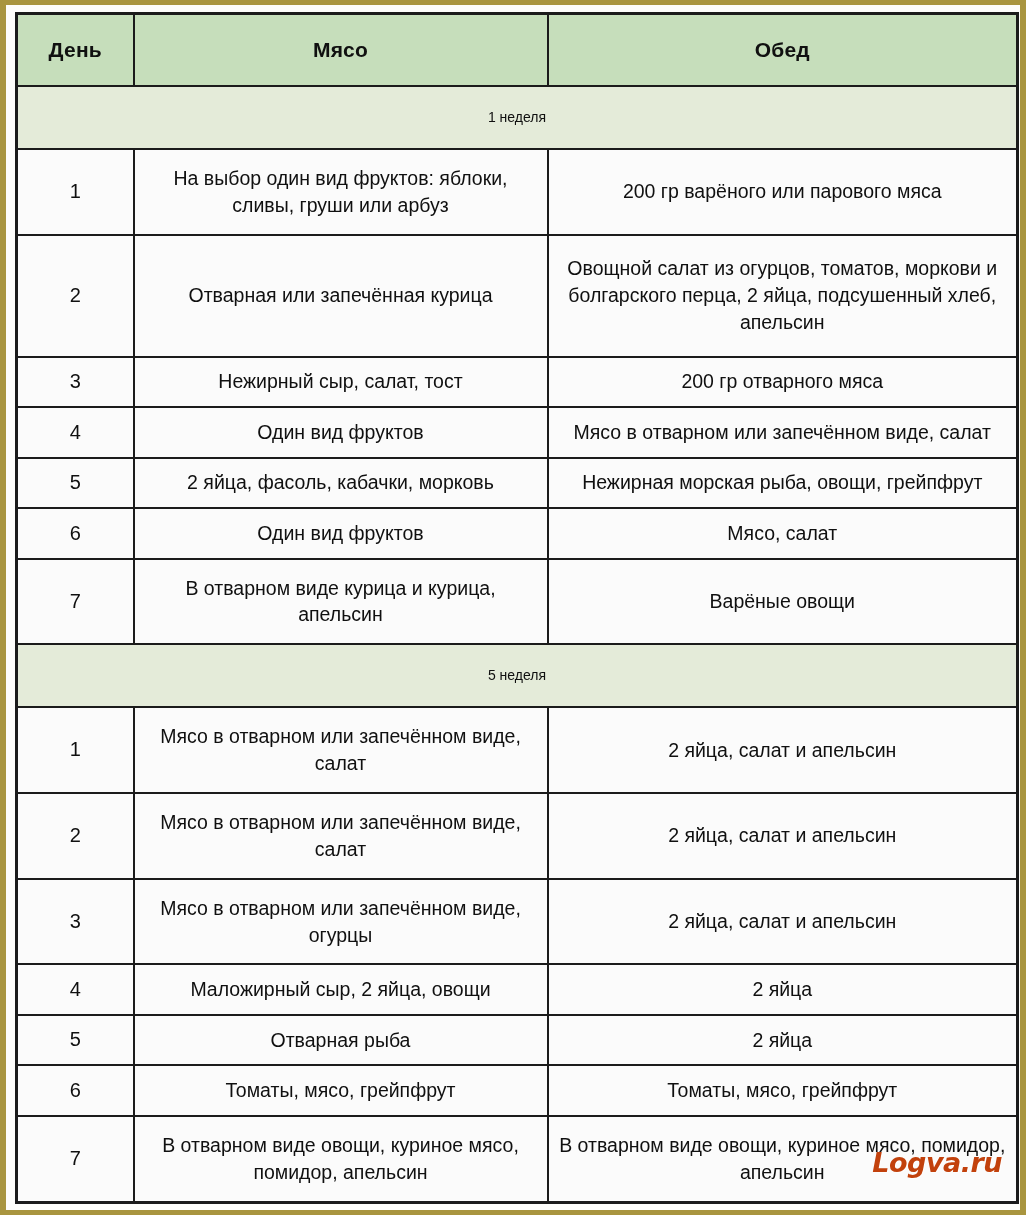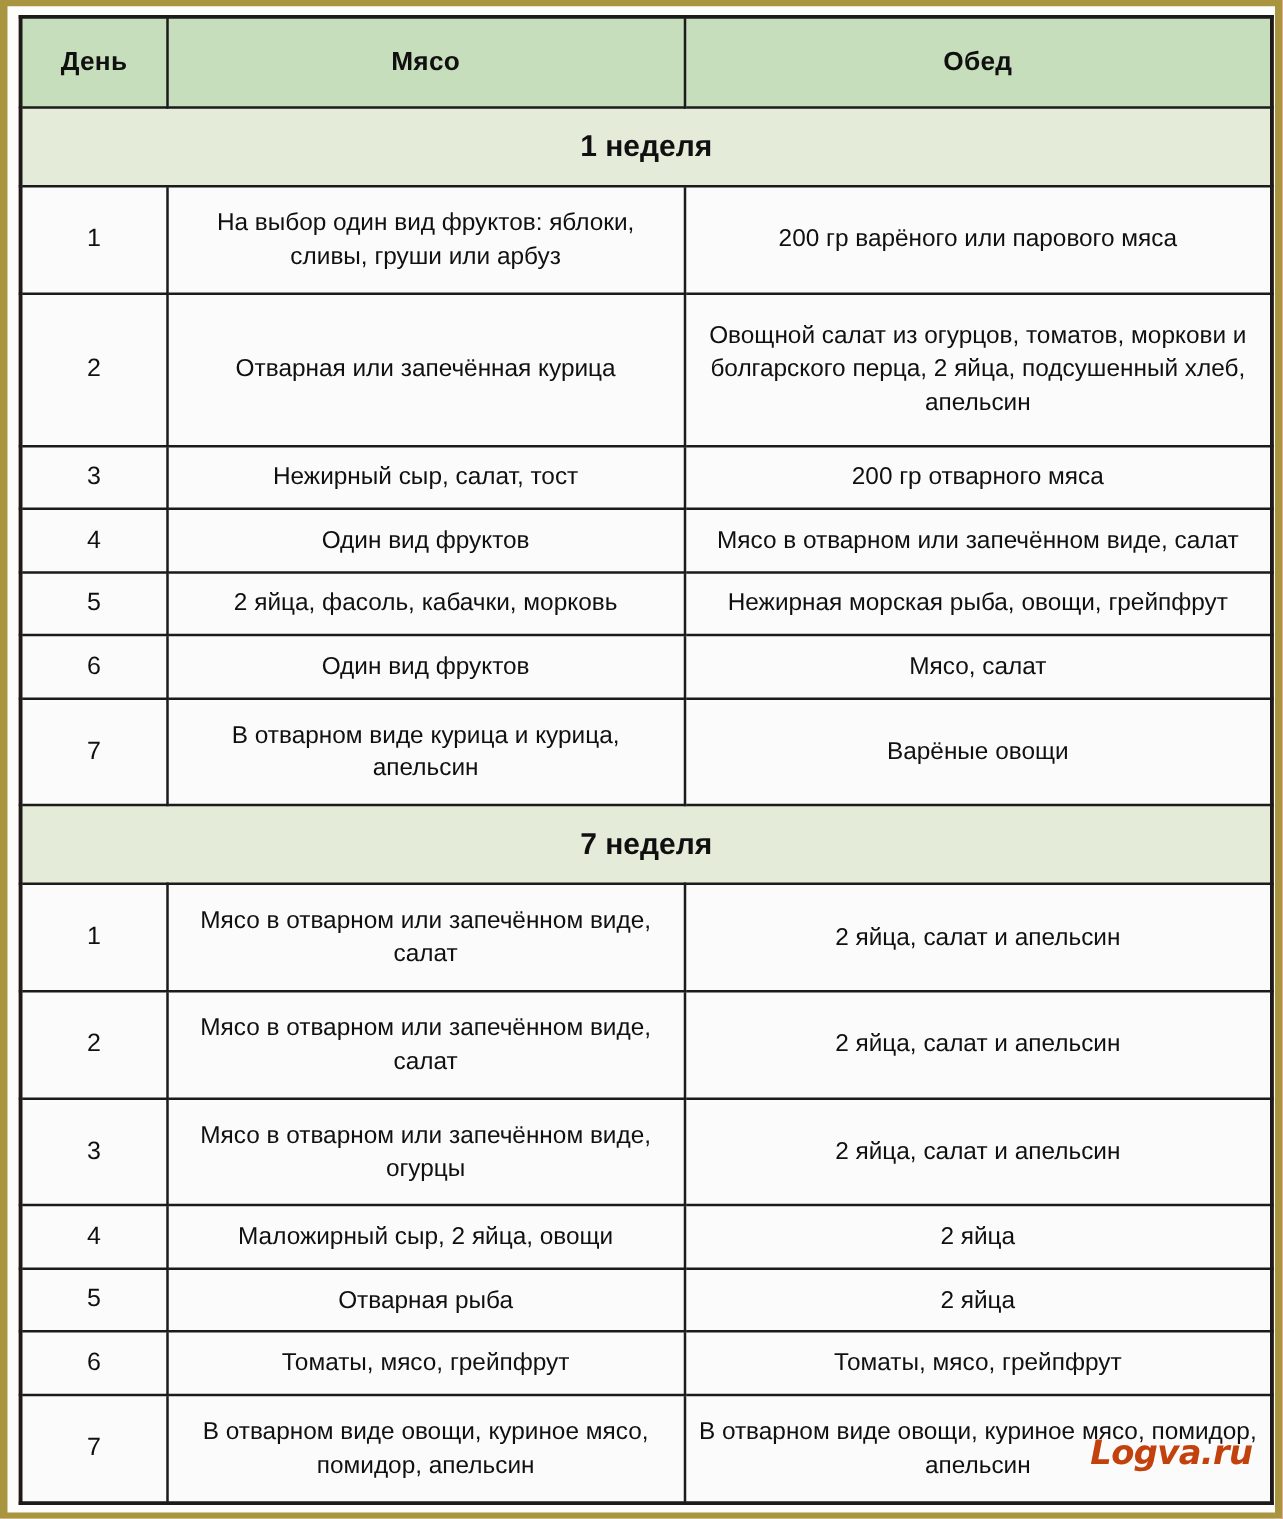--- a/index.html
+++ b/index.html
@@ -28,21 +28,21 @@
     border-bottom: 5px solid #a9953f;
     padding: 7px 8px 6px 9px;
   }
 
   table.diet-table {
     width: 100%;
     height: 100%;
     border-collapse: collapse;
     table-layout: fixed;
     border: 3px solid #1b1b1b;
-    background: #ef4444;
+    background: #404040;
   }
 
   table.diet-table td,
   table.diet-table th {
     border: 2px solid #1b1b1b;
     text-align: center;
     vertical-align: middle;
     color: #101010;
     padding: 4px 6px;
     line-height: 1.38;
@@ -58,22 +58,22 @@
     background: #c6debb;
     font-weight: bold;
     font-size: 21px;
     height: 62px;
     letter-spacing: 0.2px;
   }
 
   
   td.week-row {
     background: #e4ebd9;
-    font-weight: bold;
-    font-size: 24px;
+    font-weight: normal;
+    font-size: 14px;
     height: 53px;
   }
 
   
   tbody td.day-cell {
     background: #fbfbfb;
     font-size: 20px;
     font-weight: normal;
   }
   tbody td.meal-cell {
@@ -154,21 +154,21 @@
         <td class="meal-cell">Один вид фруктов</td>
         <td class="meal-cell">Мясо, салат</td>
       </tr>
       <tr>
         <td class="day-cell">7</td>
         <td class="meal-cell">В отварном виде курица и курица, апельсин</td>
         <td class="meal-cell">Варёные овощи</td>
       </tr>
 
       <tr>
-        <td class="week-row" colspan="3">7 неделя</td>
+        <td class="week-row" colspan="3">5 неделя</td>
       </tr>
 
       <tr>
         <td class="day-cell">1</td>
         <td class="meal-cell">Мясо в отварном или запечённом виде, салат</td>
         <td class="meal-cell">2 яйца, салат и апельсин</td>
       </tr>
       <tr>
         <td class="day-cell">2</td>
         <td class="meal-cell">Мясо в отварном или запечённом виде, салат</td>

